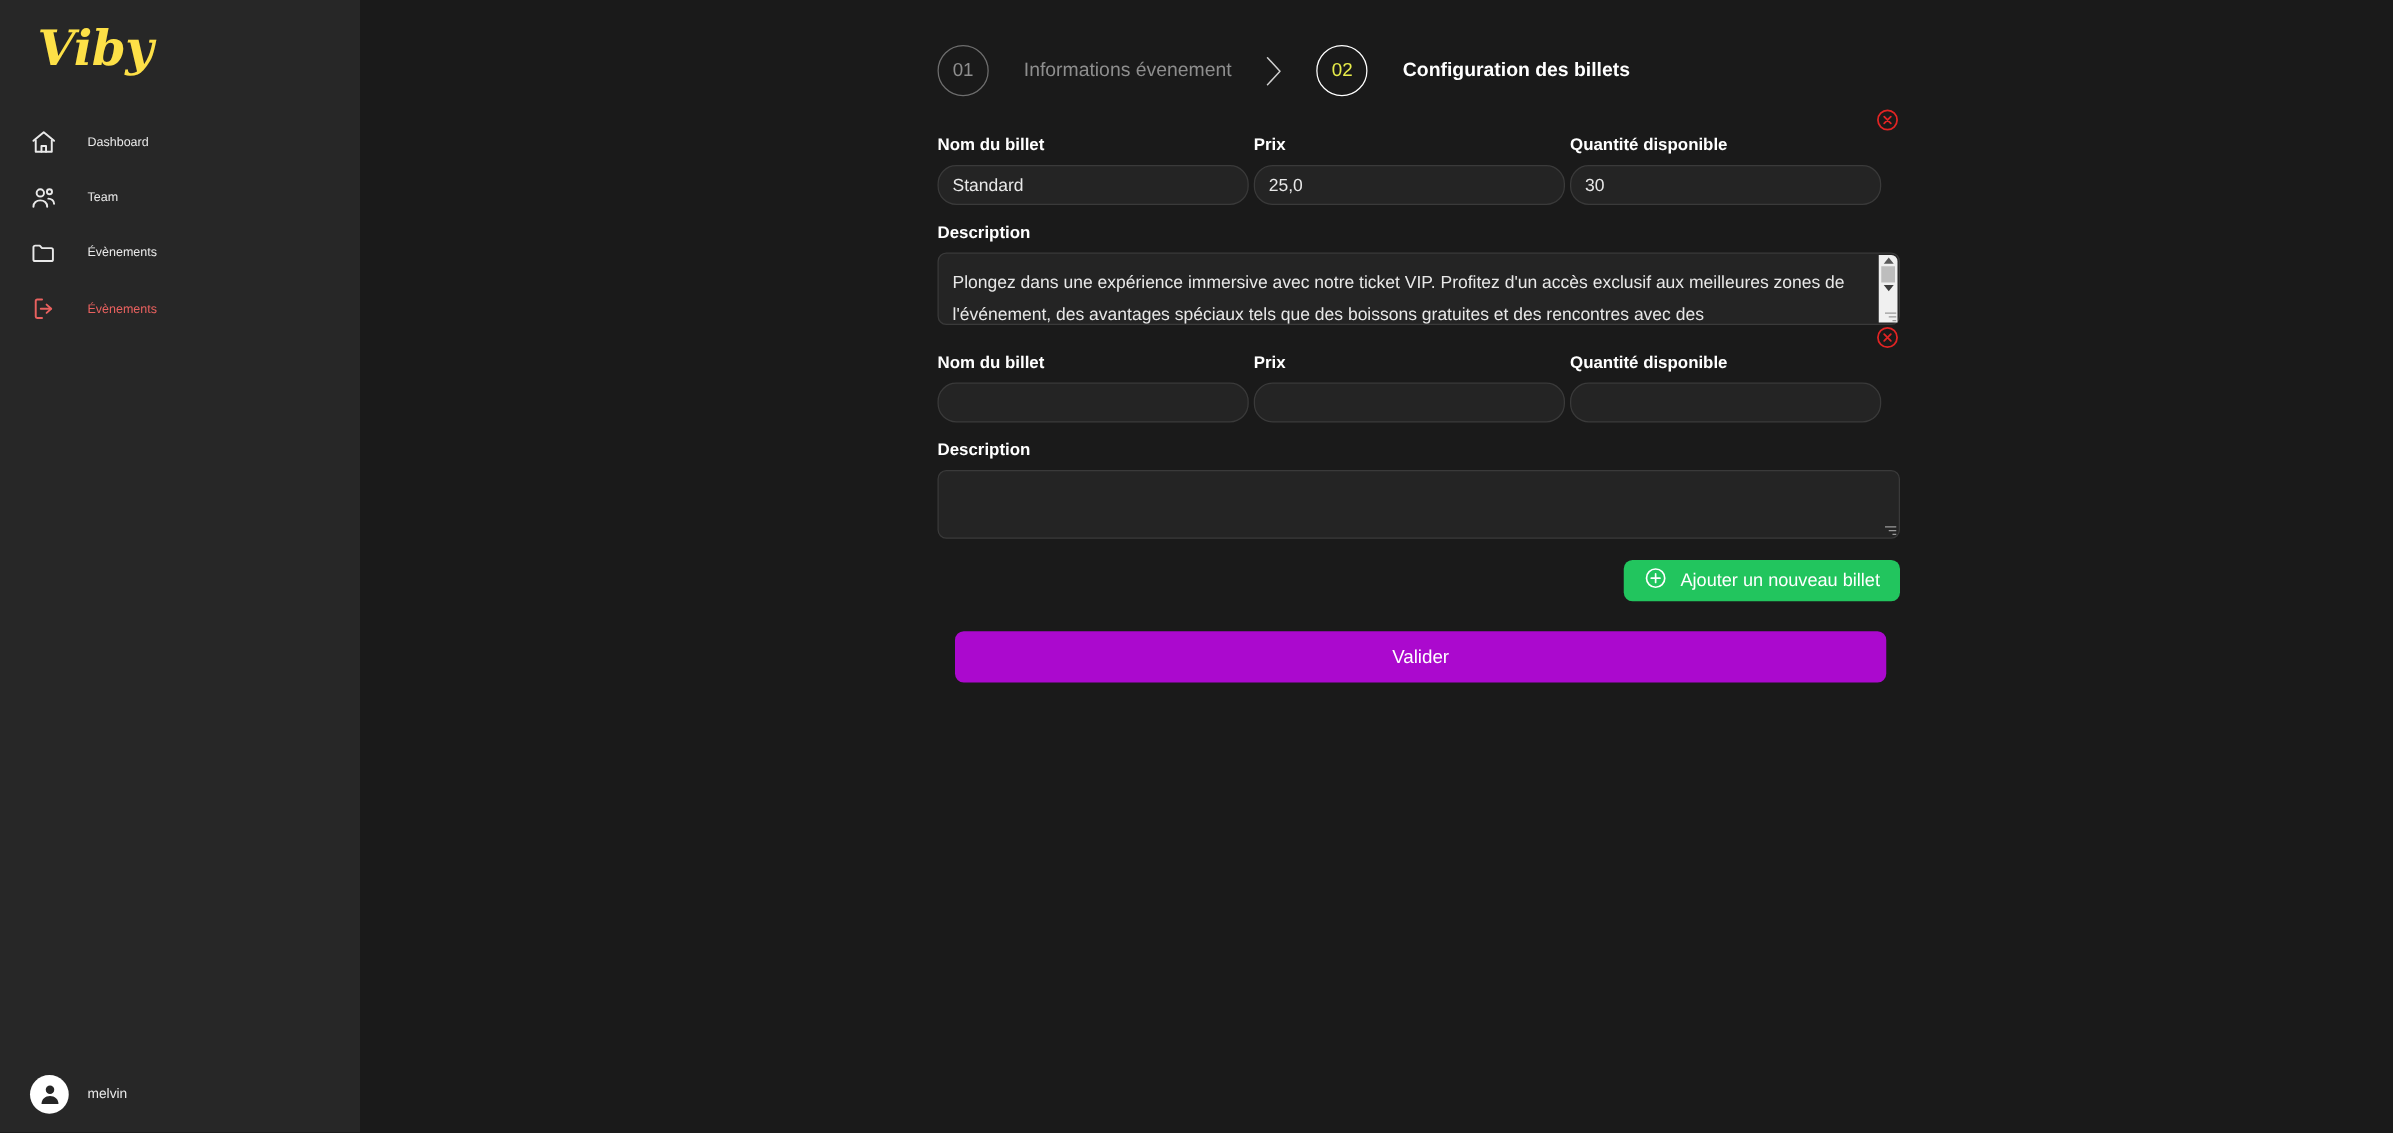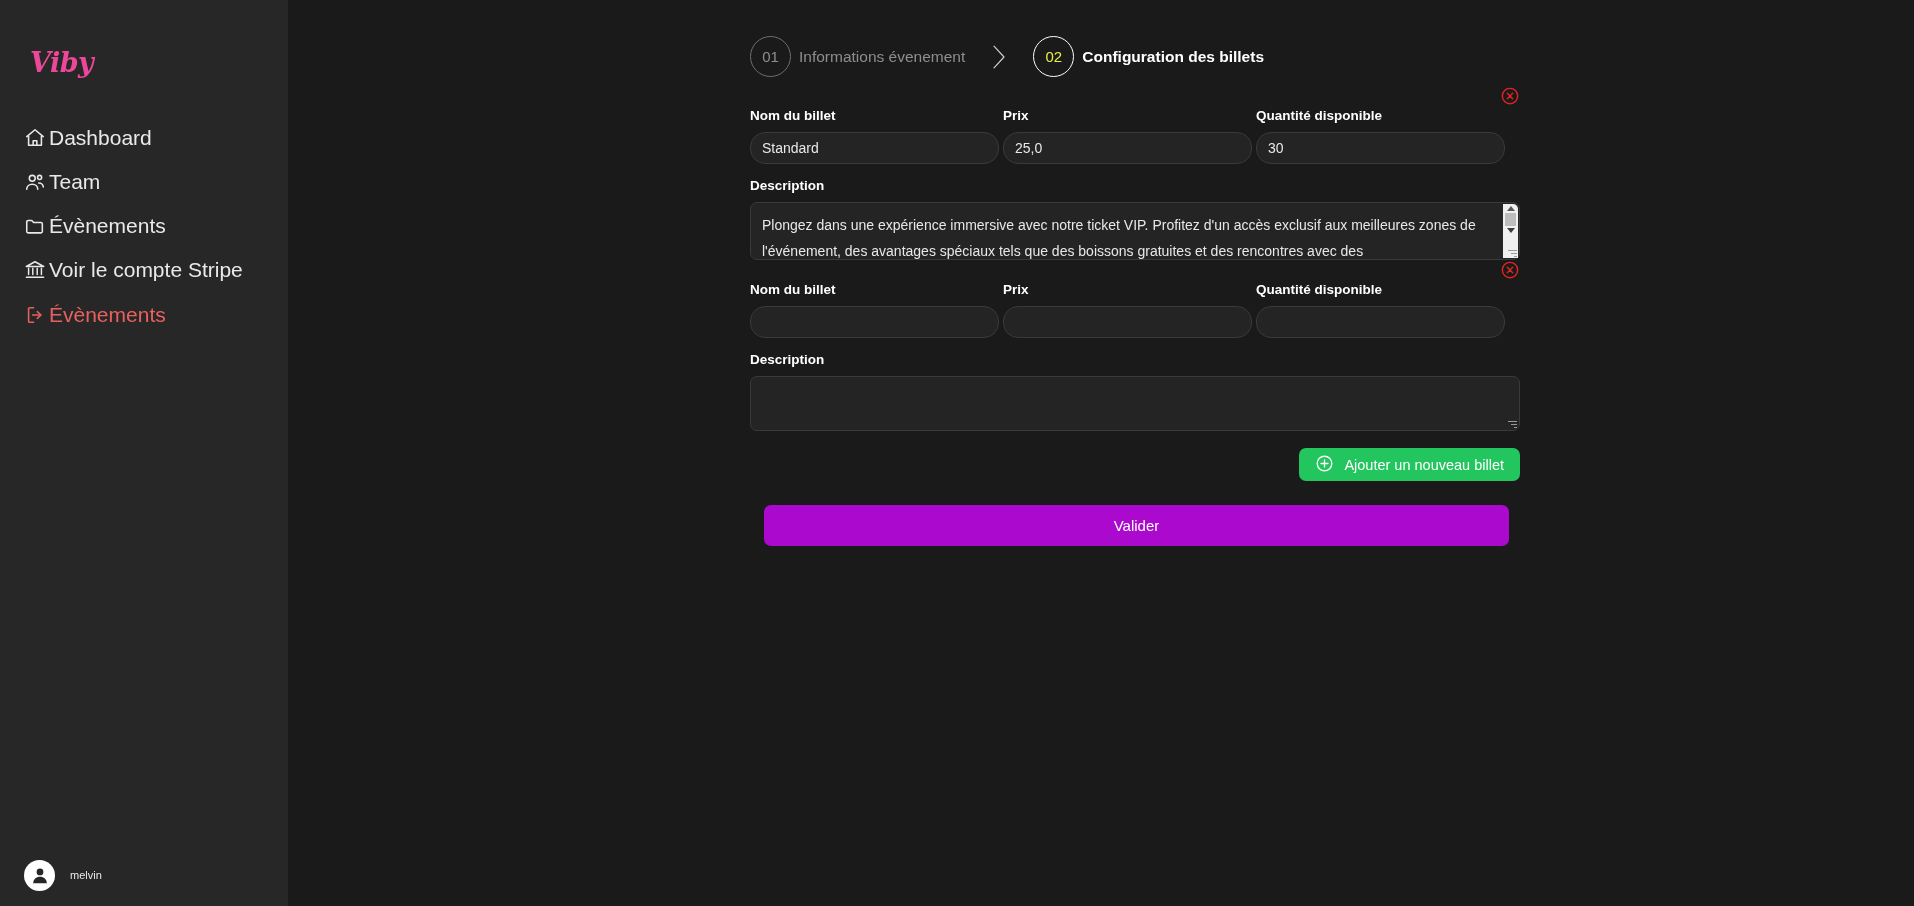--- a/index.html
+++ b/index.html
@@ -12,39 +12,38 @@
   .app { display: flex; width: 1914px; height: 906px; }
 
   
   .sidebar {
     width: 288px; height: 906px;
     background: #272727;
     position: relative;
     flex: 0 0 288px;
   }
   .logo {
-    color: #ec4899;
+    color: #fde047;
     font-family: "DejaVu Serif", serif;
-    font-size: 27px;
+    font-size: 39px;
     font-weight: bold;
     font-style: italic;
     letter-spacing: -0.5px;
     padding: 18px 0 0 30px;
     line-height: 42px;
     user-select: none;
-    margin-top: 24px;
   }
   .nav { margin-top: 32px; }
   .nav-item {
     display: flex; align-items: center;
-    gap: 3px;
+    gap: 24px;
     height: 44px;
     padding-left: 24px;
     color: #e9e9e9;
-    font-size: 21px;
+    font-size: 10px;
     cursor: pointer;
   }
   .nav-item .ico { width: 22px; height: 22px; display: block; flex: 0 0 22px; }
   .nav-item.logout { color: #e8615f; margin-top: 1px; }
   .nav-item.logout .ico svg { stroke: #e8615f; }
 
   .profile {
     position: absolute;
     left: 0; bottom: 0;
     width: 288px; height: 62px;
@@ -60,21 +59,21 @@
   .profile-name { color: #e9e9e9; font-size: 11px; }
 
   
   .main { flex: 1; position: relative; height: 906px; background: #1a1a1a; }
 
   .stepper {
     display: flex; align-items: center;
     position: absolute; left: 462px; top: 36px;
     gap: 0;
   }
-  .step { display: flex; align-items: center; gap: 8px; }
+  .step { display: flex; align-items: center; gap: 28px; }
   .step-badge {
     width: 41px; height: 41px; border-radius: 50%;
     border: 1.6px solid #6e6e6e;
     display: flex; align-items: center; justify-content: center;
     font-size: 15px; color: #8e8e8e;
     flex: 0 0 41px;
   }
   .step.active .step-badge { border-color: #ffffff; color: #e7ec4a; }
   .step-label { font-size: 15.5px; color: #8e8e8e; white-space: nowrap; }
   .step.active .step-label { color: #ffffff; font-weight: bold; }
@@ -218,30 +217,20 @@
 
       <div class="nav-item">
         <span class="ico">
           <svg viewBox="0 0 24 24" width="22" height="22" fill="none" stroke="#e9e9e9" stroke-width="1.7" stroke-linecap="round" stroke-linejoin="round">
             <path d="M3 7.5a1.5 1.5 0 0 1 1.5-1.5h4l2 2.2h8A1.5 1.5 0 0 1 20 9.7V18a1.5 1.5 0 0 1-1.5 1.5h-14A1.5 1.5 0 0 1 3 18Z"></path>
           </svg>
         </span>
         <span>Évènements</span>
       </div>
 
-      <div class="nav-item">
-        <span class="ico">
-          <svg viewBox="0 0 24 24" width="22" height="22" fill="none" stroke="#e9e9e9" stroke-width="1.6" stroke-linecap="round" stroke-linejoin="round">
-            <path d="M12 3 2.5 8.2h19Z"></path>
-              <path d="M5 10v7M9.6 10v7M14.4 10v7M19 10v7"></path>
-              <path d="M2.6 20h18.8"></path>
-          </svg>
-        </span>
-        <span>Voir le compte Stripe</span>
-      </div>
 
 
       <div class="nav-item logout">
         <span class="ico">
           <svg viewBox="0 0 24 24" width="22" height="22" fill="none" stroke="#e8615f" stroke-width="1.7" stroke-linecap="round" stroke-linejoin="round">
             <path d="M10.5 4H6.2A1.2 1.2 0 0 0 5 5.2v13.6A1.2 1.2 0 0 0 6.2 20h4.3"></path>
             <path d="M14.5 8.4 18.5 12l-4 3.6"></path>
               <path d="M18.2 12H9.4"></path>
           </svg>
         </span>

